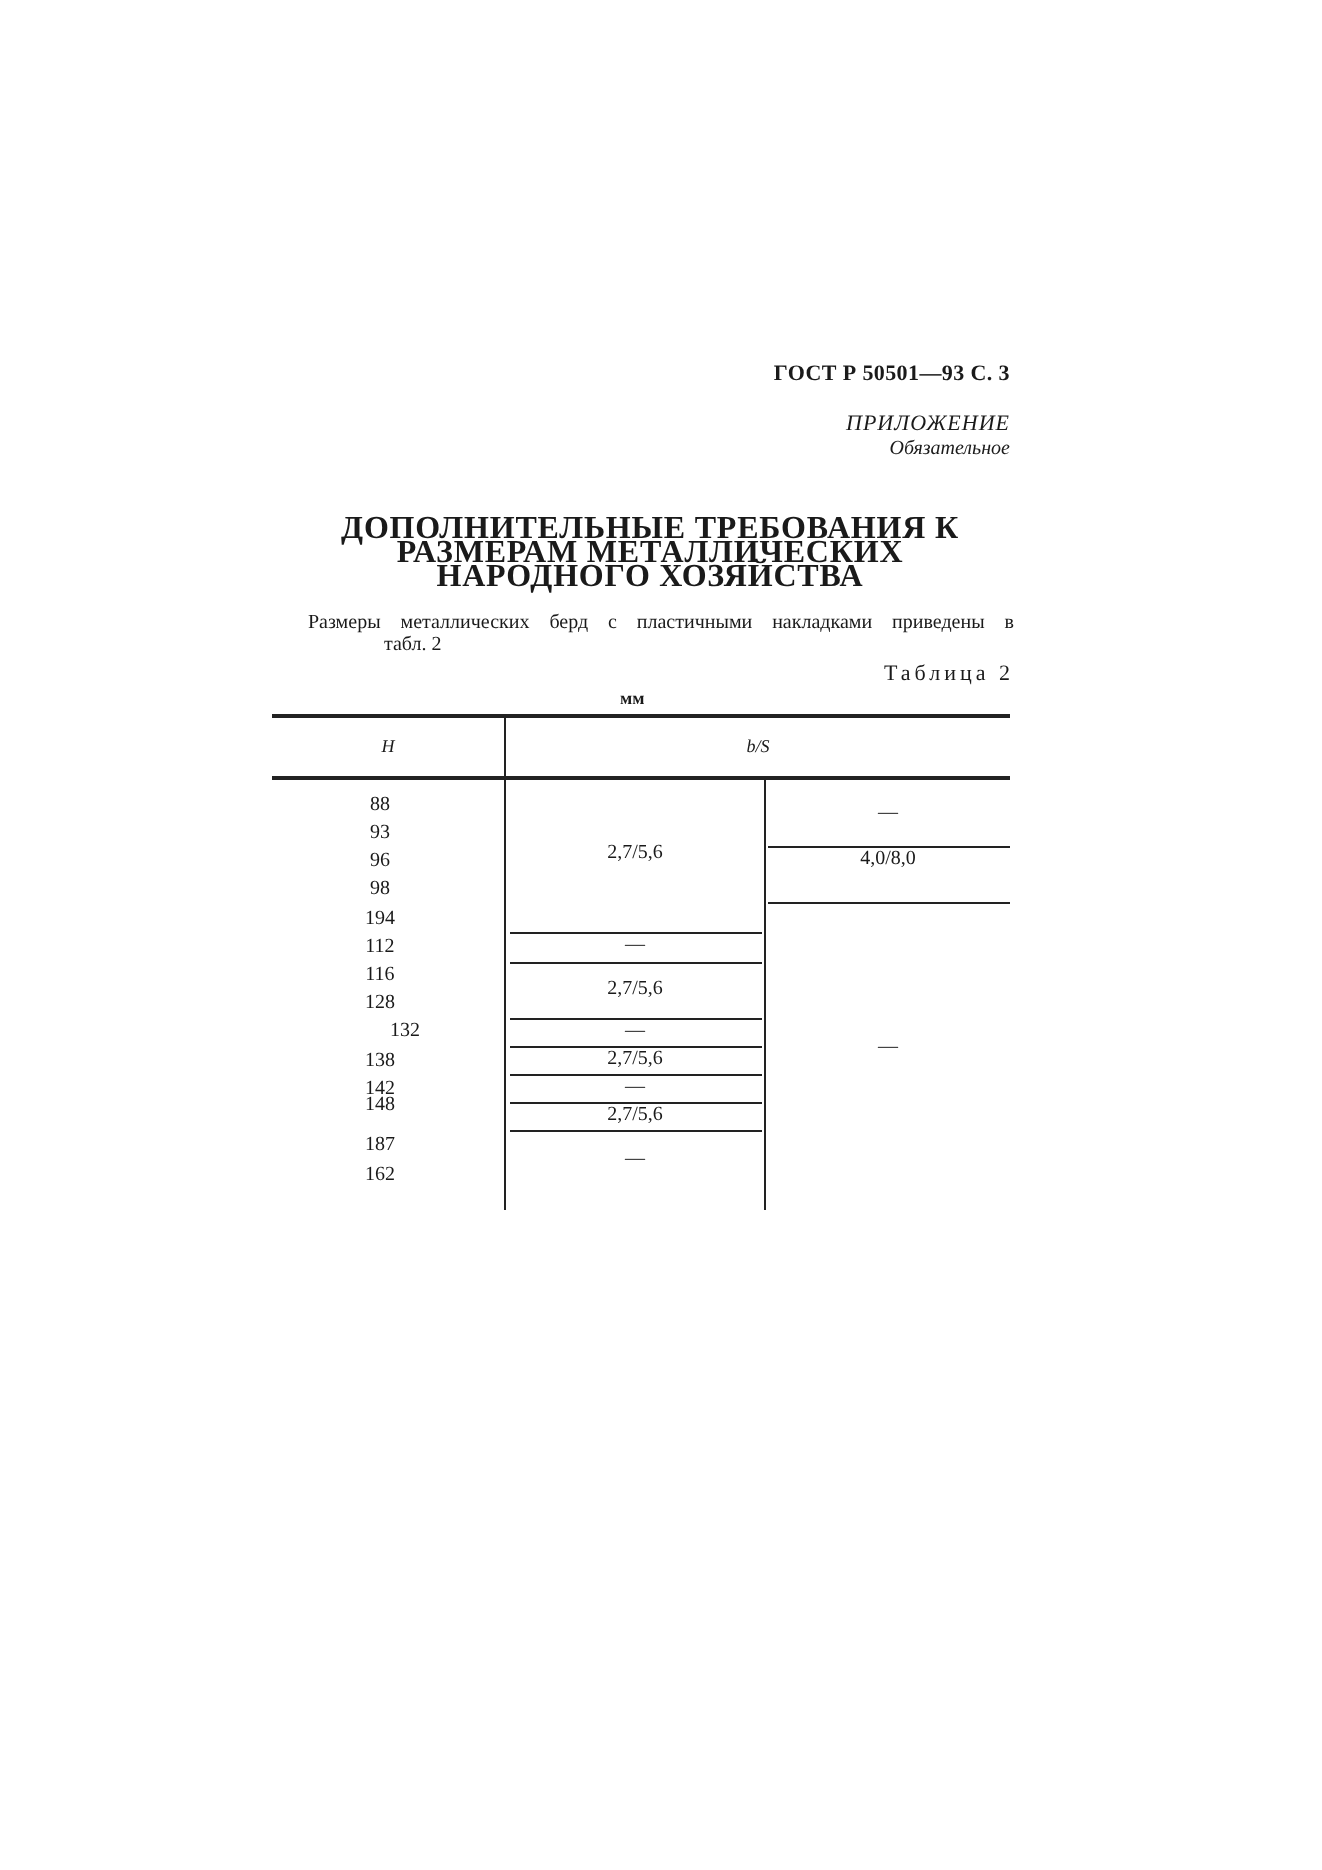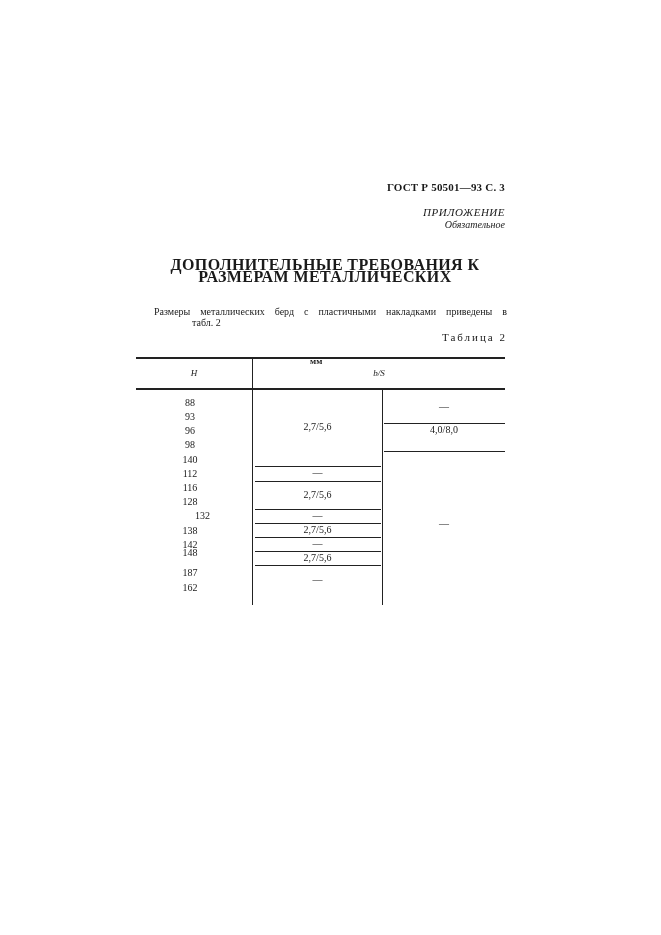--- a/index.html
+++ b/index.html
@@ -6,36 +6,37 @@
   body { width: 661px; height: 935px; position: relative; overflow: hidden;
          font-family: "Liberation Serif", "DejaVu Serif", serif; color: #1a1a1a; }
   .abs { position: absolute; }
   .hdr { left: 380px; top: 181px; width: 125px; text-align: right; font-weight: bold; font-size: 11px; letter-spacing: 0.2px; }
   .app { left: 380px; top: 206px; width: 125px; text-align: right; font-style: italic; font-size: 11px; letter-spacing: 0.5px; }
   .oblig { left: 380px; top: 219px; width: 125px; text-align: right; font-style: italic; font-size: 10px; }
   .title { left: 140px; top: 259px; width: 370px; text-align: center; font-weight: bold; font-size: 16px; line-height: 12px; letter-spacing: 0.4px; }
   .para1 { left: 140px; top: 306px; width: 367px; font-size: 10px; text-align: justify; text-align-last: justify; text-indent: 14px; }
   .para2 { left: 144px; top: 317px; font-size: 10px; margin-left: 48px; }
   .tabnum { left: 400px; top: 331px; width: 107px; text-align: right; font-size: 11px; letter-spacing: 2px; }
-  .unit { left: 310px; top: 344px; font-size: 9px; font-weight: bold; margin-top: 12px; }
+  .unit { left: 310px; top: 344px; font-size: 9px; font-weight: bold; }
   .hline { position: absolute; height: 0; border-top: 1px solid #222; }
   .vline { position: absolute; width: 0; border-left: 1px solid #222; }
   .cell { position: absolute; font-size: 10px; text-align: center; }
   .hcell { position: absolute; font-size: 9px; font-style: italic; text-align: center; }
   .hnum { position: absolute; left: 170px; width: 40px; text-align: center; font-size: 10px; }
 </style>
 </head>
 <body>
 
 <div class="abs hdr">ГОСТ Р 50501—93 С. 3</div>
 <div class="abs app">ПРИЛОЖЕНИЕ</div>
 <div class="abs oblig">Обязательное</div>
 
 <div class="abs title">
   <div>ДОПОЛНИТЕЛЬНЫЕ ТРЕБОВАНИЯ К РАЗМЕРАМ МЕТАЛЛИЧЕСКИХ</div>
+  <div>НАРОДНОГО ХОЗЯЙСТВА</div>
 </div>
 
 <div class="abs para1">Размеры металлических берд с пластичными накладками приведены в</div>
 <div class="abs para2">табл. 2</div>
 
 <div class="abs tabnum">Таблица 2</div>
 <div class="abs unit">мм</div>
 
 <div>
 
@@ -45,21 +46,21 @@
   <div class="vline" style="left:252px; top:357px; height:248px;"></div>
   <div class="vline" style="left:382px; top:390px; height:215px;"></div>
 
   <div class="hcell" style="left:136px; top:368px; width:116px;">H</div>
   <div class="hcell" style="left:253px; top:368px; width:252px;">b/S</div>
 
   <div class="hnum" style="top:397px;">88</div>
   <div class="hnum" style="top:411px;">93</div>
   <div class="hnum" style="top:425px;">96</div>
   <div class="hnum" style="top:439px;">98</div>
-  <div class="hnum" style="top:454px;">140</div>
+  <div class="hnum" style="top:454px;">194</div>
   <div class="hnum" style="top:468px;">112</div>
   <div class="hnum" style="top:482px;">116</div>
   <div class="hnum" style="top:496px;">128</div>
   <div class="hnum" style="top:510px;text-align:right;">132</div>
   <div class="hnum" style="top:525px;">138</div>
   <div class="hnum" style="top:539px;">142</div>
   <div class="hnum" style="top:547px;">148</div>
   <div class="hnum" style="top:567px;">187</div>
   <div class="hnum" style="top:582px;">162</div>
 

